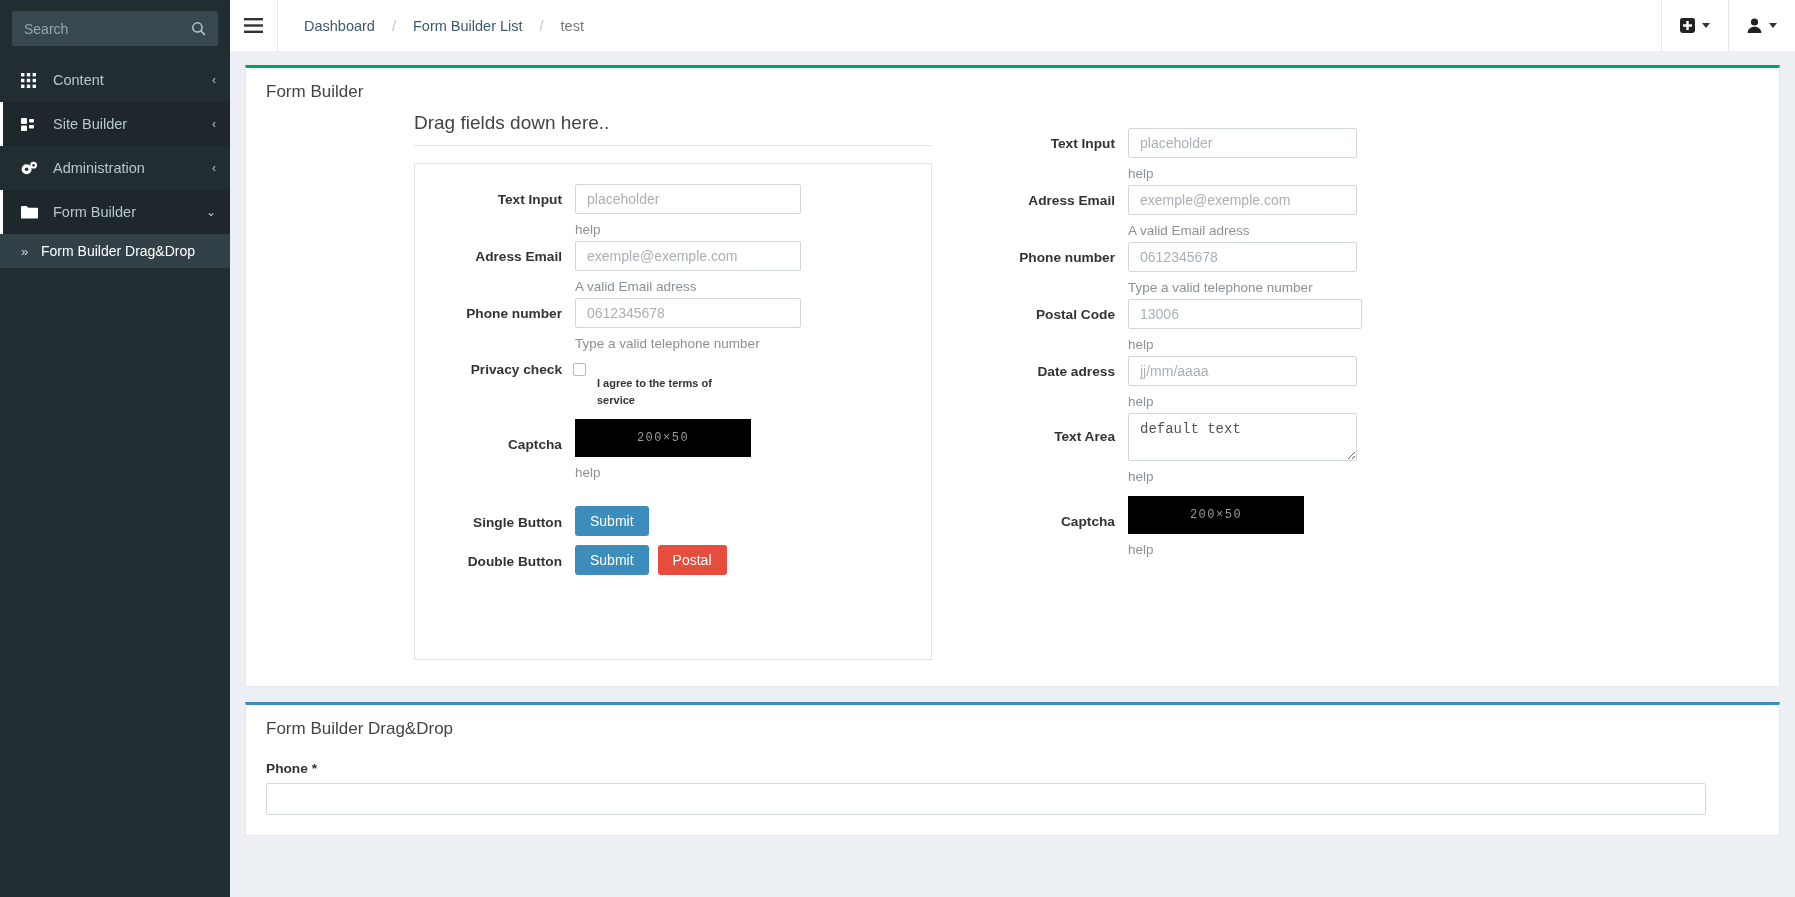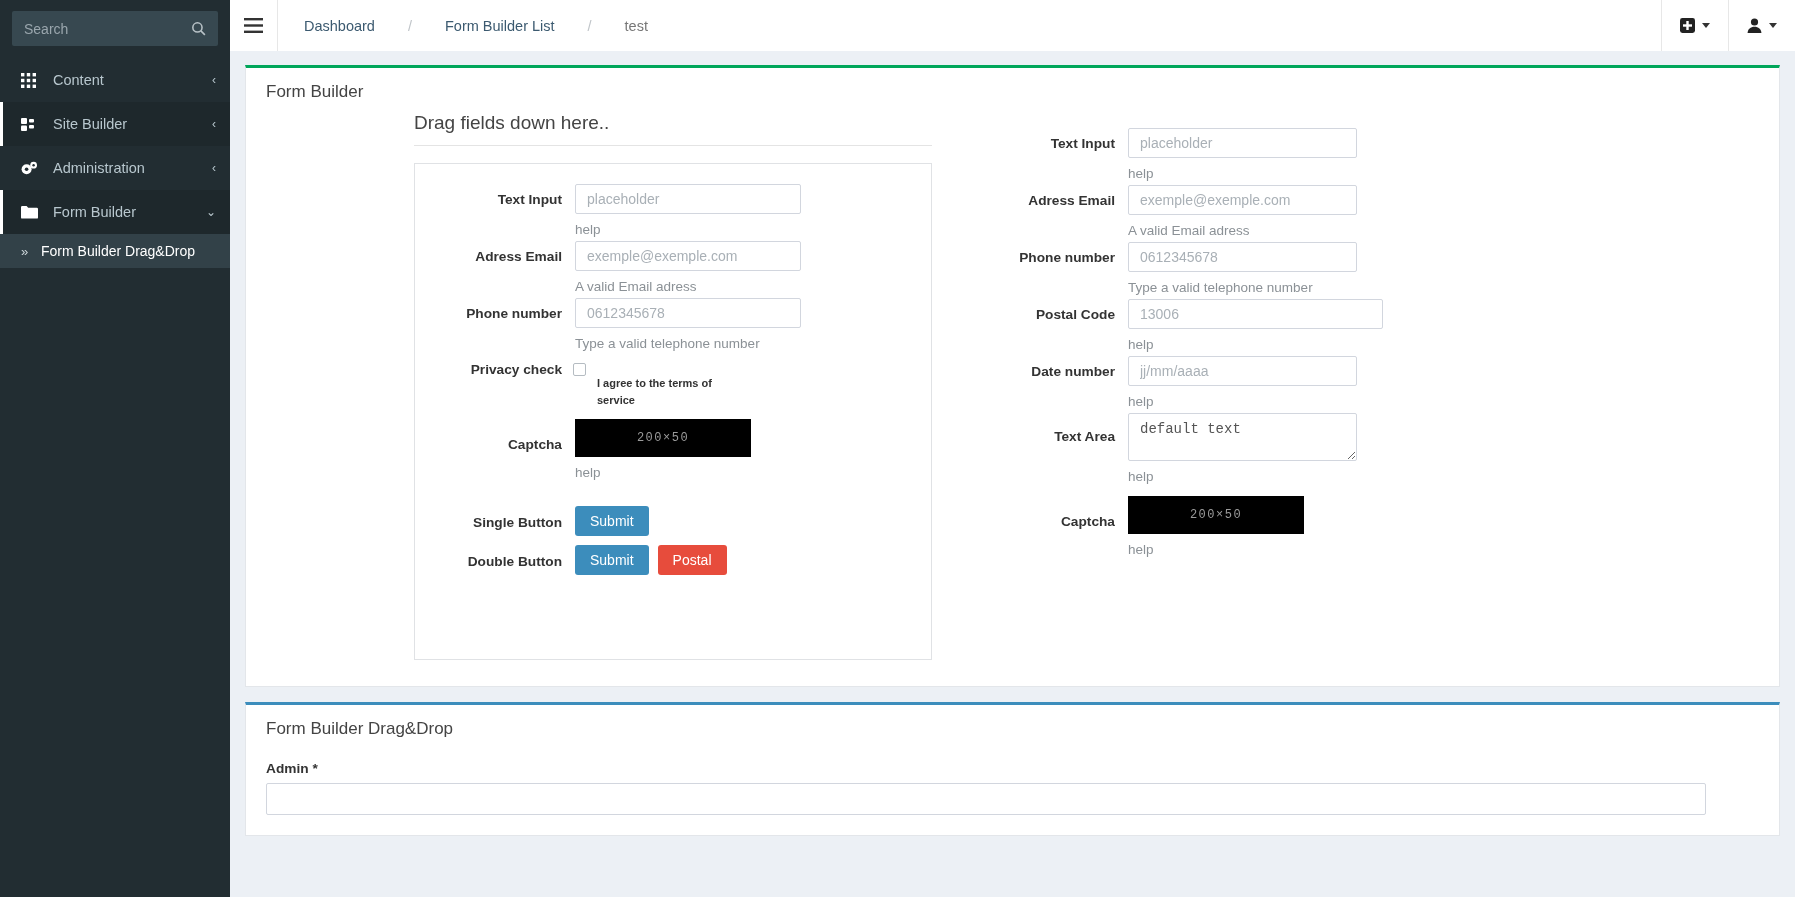--- a/index.html
+++ b/index.html
@@ -102,21 +102,21 @@
     width: 48px; height: 51px;
     display: flex; align-items: center; justify-content: center;
     border-right: 1px solid #e7e7e7;
     cursor: pointer;
     color: #333;
   }
   #breadcrumb {
     display: flex; align-items: center;
     padding-left: 26px;
     font-size: 14.5px;
-    gap: 16px;
+    gap: 0px;
   }
   #breadcrumb .crumb { color: #3c5a70; cursor: pointer; }
   #breadcrumb .crumb.last { color: #777; cursor: default; }
   #breadcrumb .sep { color: #c0c5c9; padding: 0 17px; }
   #navbar-right {
     margin-left: auto;
     display: flex; align-items: stretch; height: 51px;
   }
   .nav-btn {
     display: flex; align-items: center; gap: 7px;
@@ -494,27 +494,27 @@
               <div class="flabel" style="width:155px">Phone number</div>
               <div class="fctl">
                 <input class="finput" style="width: 229px;" value="" placeholder="0612345678">
                 <div class="fhelp">Type a valid telephone number</div>
               </div>
             </div>
 
             <div class="frow" style="margin-bottom:4px">
               <div class="flabel" style="width:155px">Postal Code</div>
               <div class="fctl">
-                <input class="finput" style="width: 255px;" value="" placeholder="13006">
+                <input class="finput" style="width: 234px;" value="" placeholder="13006">
                 <div class="fhelp">help</div>
               </div>
             </div>
 
             <div class="frow" style="margin-bottom:4px">
-              <div class="flabel" style="width:155px">Date number</div>
+              <div class="flabel" style="width:155px">Date adress</div>
               <div class="fctl">
                 <input class="finput" style="width: 229px;" value="" placeholder="jj/mm/aaaa">
                 <div class="fhelp">help</div>
               </div>
             </div>
 
             <div class="frow" style="margin-bottom:4px">
               <div class="flabel" style="width:155px;padding-top:16px">Text Area</div>
               <div class="fctl">
                 <textarea class="ftextarea" style="width: 229px; height: 48px; font-family: Liberation Mono, monospace;">default text</textarea>
@@ -532,19 +532,19 @@
 
           </div>
         </div>
 
       </div>
     </div>
 
     <div id="bottom-box" class="box blue-top">
       <div class="box-header">Form Builder Drag&amp;Drop</div>
       <div style="padding:0 20px 20px 20px">
-        <div class="bb-label">Admin *</div>
+        <div class="bb-label">Phone *</div>
         <input class="bb-input" value="" placeholder="" style="">
       </div>
     </div>
 
   </div>
 </div>
 
 </body></html>

